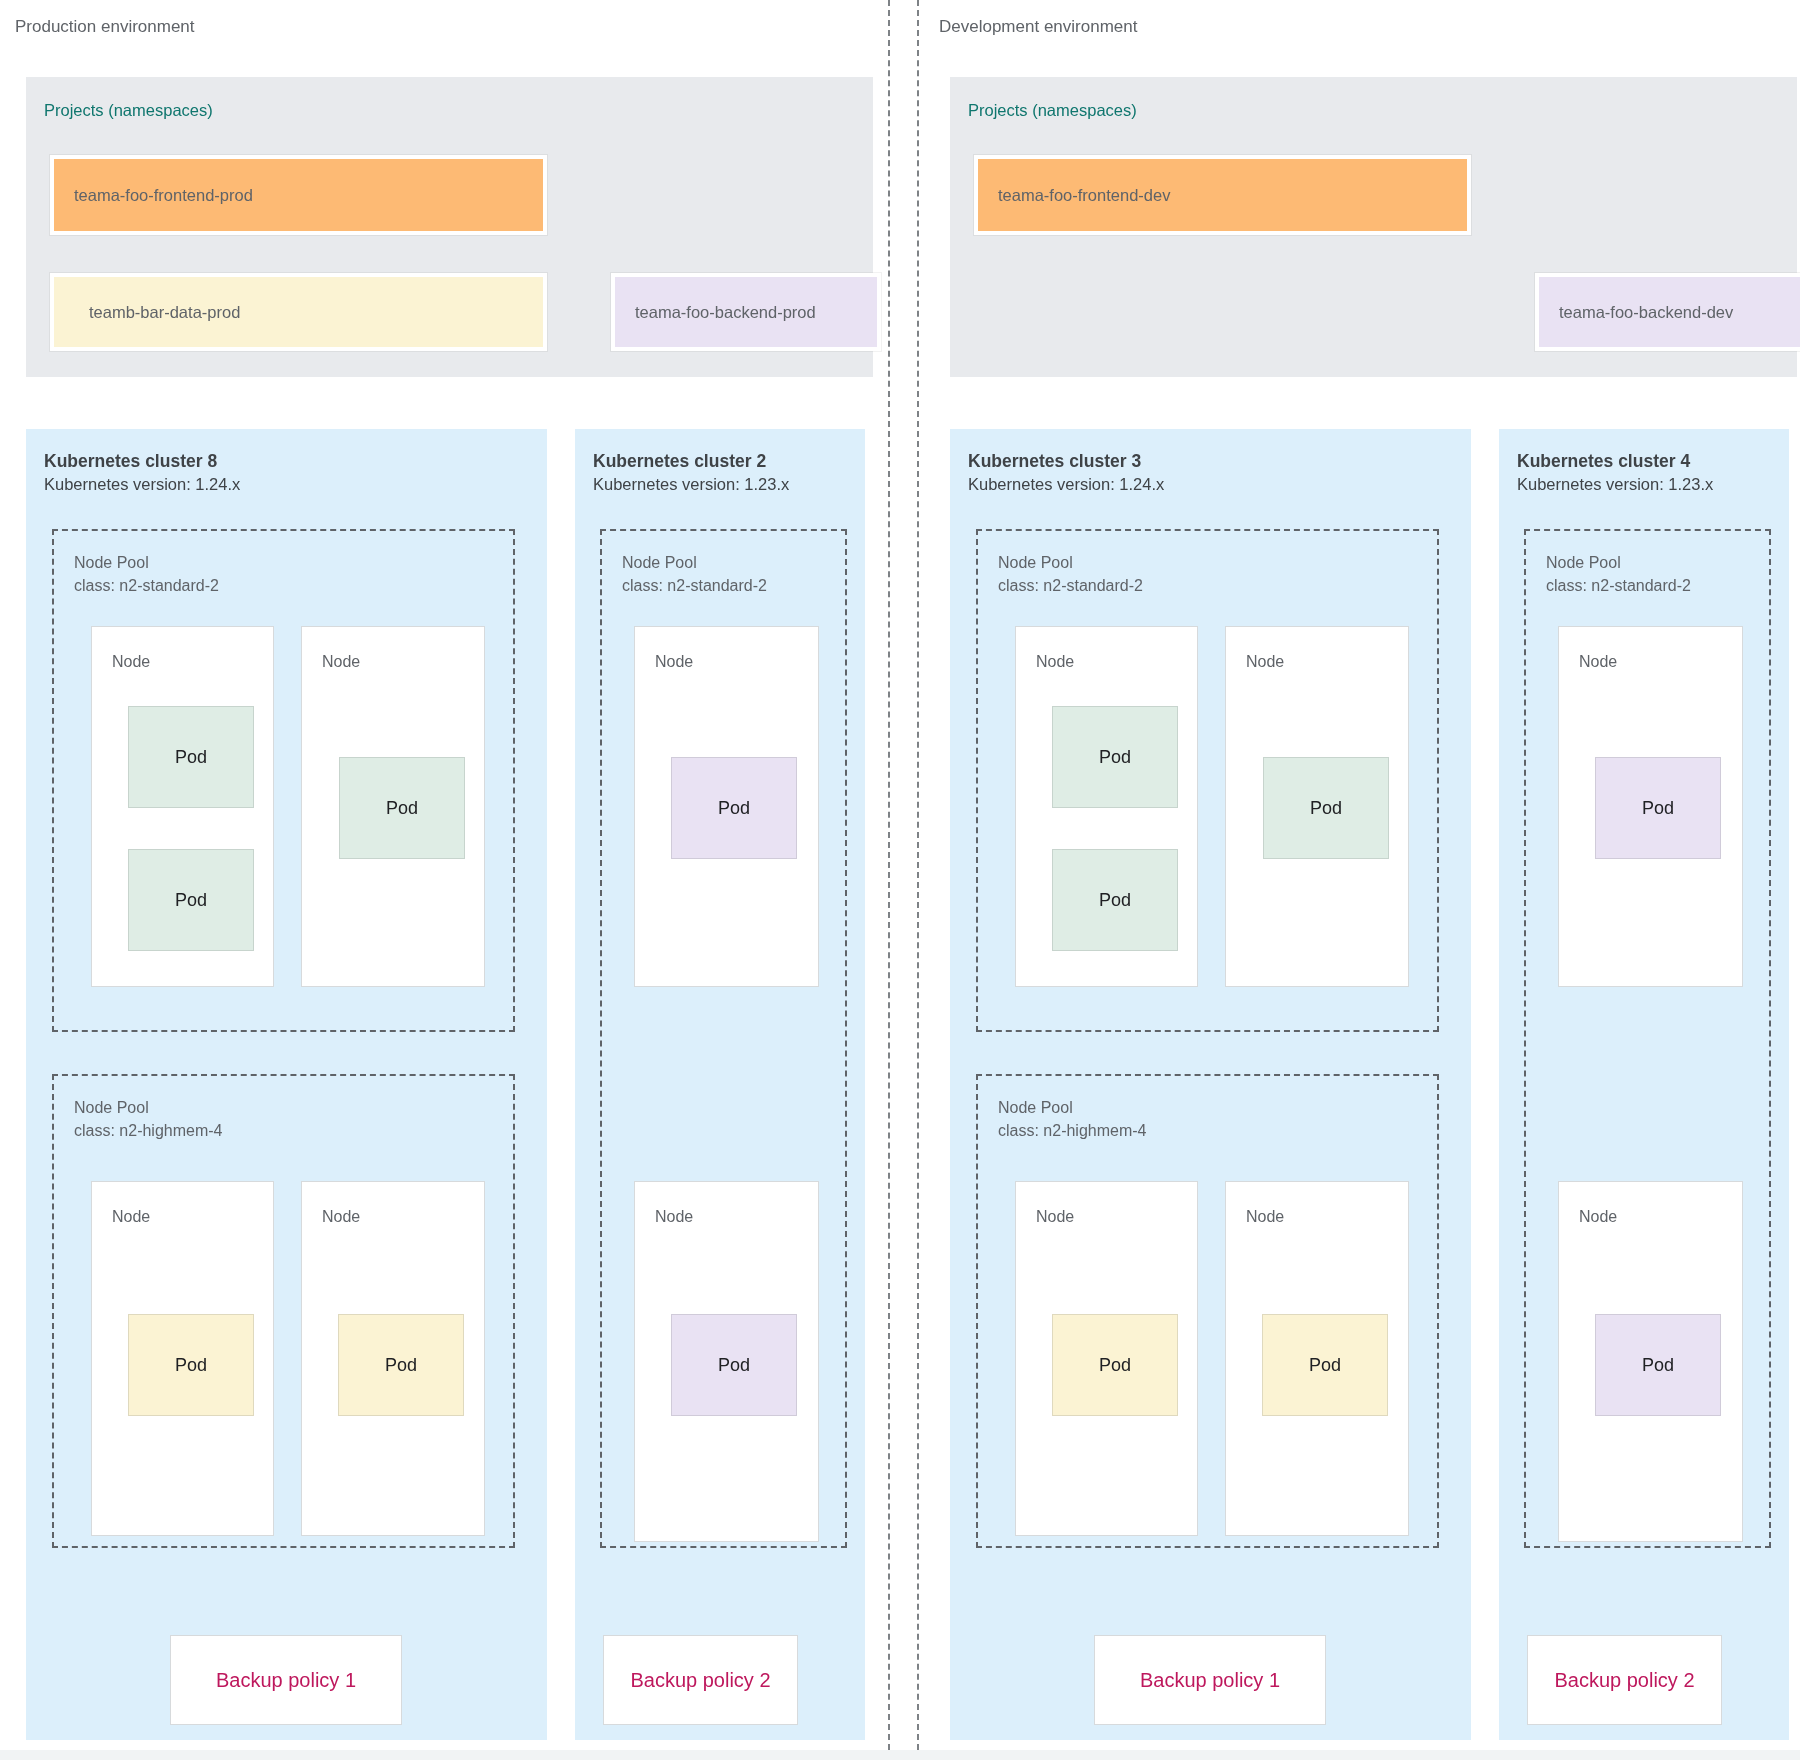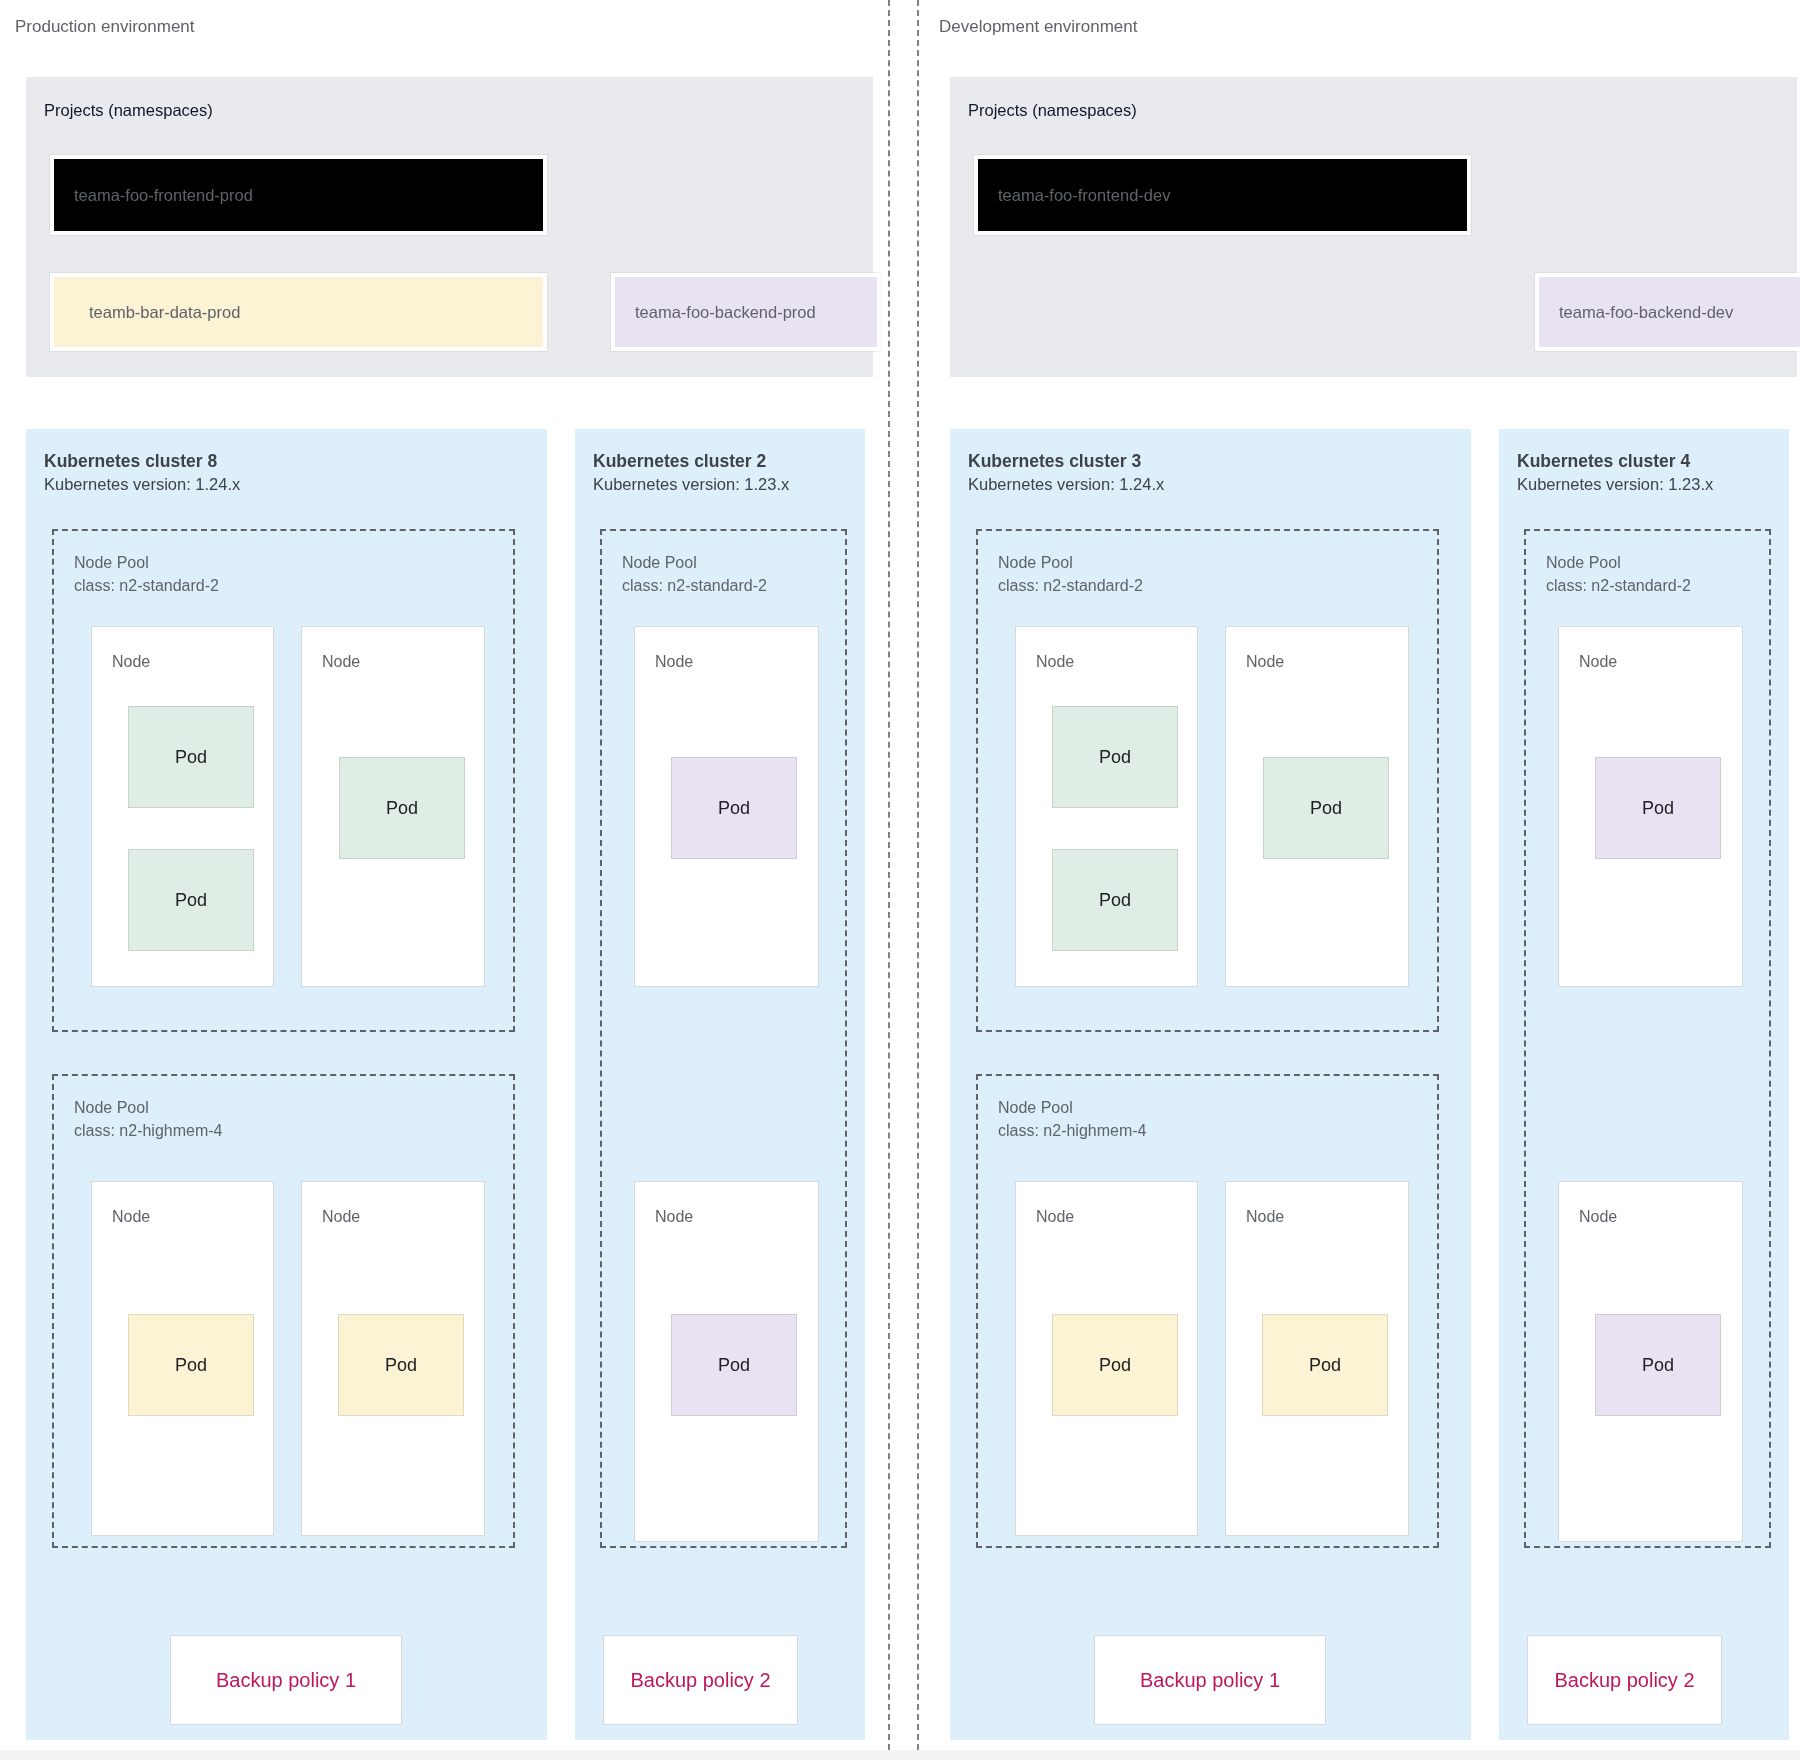--- a/index.html
+++ b/index.html
@@ -20,27 +20,27 @@
     border-left:2px dashed #7e8286; }
   .divider-a { left:888px; }
   .divider-b { left:917px; }
   .bottom-strip { position:absolute; left:0; top:1750px; width:1800px; height:10px;
     background:#f1f3f4; }
 
   
   .projects { position:absolute; left:26px; top:77px; width:847px; height:300px;
     background:#e8eaed; }
   .projects-label { position:absolute; left:18px; top:24px;
-    font-size:16.5px; color:#0f172a; }
+    font-size:16.5px; color:#0f766e; }
   .ns {
     position:absolute; border:4px solid #ffffff; outline:1px solid rgba(0,0,0,0.05);
     display:flex; align-items:center; padding-left:20px;
     font-size:16.5px; color:#5f6368;
   }
-  .ns-green  { background:#000000; }
+  .ns-green  { background:#fdba74; }
   .ns-yellow { background:#fbf3d3;padding-left:35px; }
   .ns-purple { background:#e9e2f3;margin-left:36px; }
   .ns-1 { left:24px;  top:78px;  width:497px; height:80px; }
   .ns-2 { left:24px;  top:196px; width:497px; height:78px; }
   .ns-3 { left:549px; top:196px; width:270px; height:78px; }
 
   
   .cluster { position:absolute; top:429px; height:1311px; background:#dceffb; }
   .cluster-big   { left:26px;  width:521px; }
   .cluster-small { left:575px; width:290px; }

